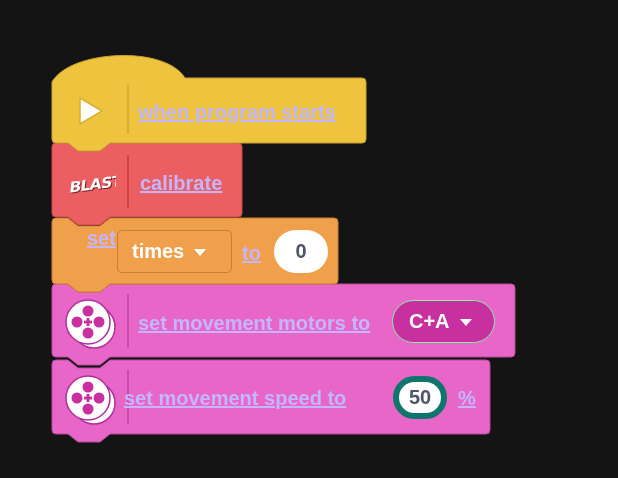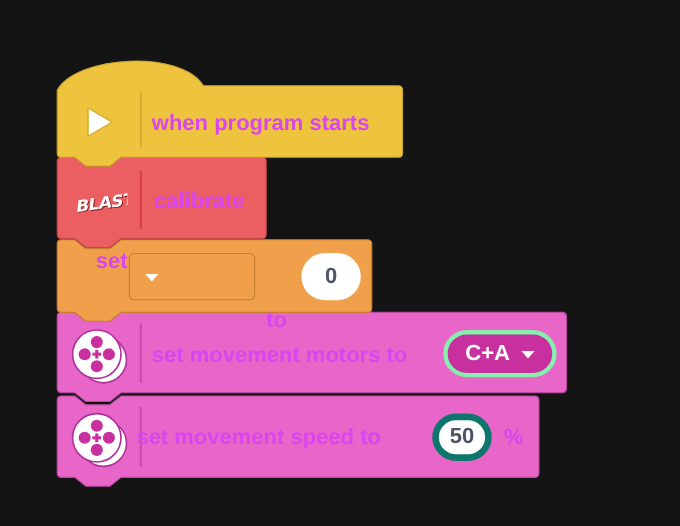--- a/index.html
+++ b/index.html
@@ -6,25 +6,26 @@
     body {
       width: 618px; height: 478px;
       background: #141414;
       position: relative;
       overflow: hidden;
       font-family: "Liberation Sans", "DejaVu Sans", sans-serif;
     }
     #blocks-svg { position: absolute; left: 0; top: 0; }
     .block-label {
       position: absolute;
-      color: #d946ef;
+      color: #c4b5fd;
       font-weight: bold;
       font-size: 20px;
       line-height: 24px;
       white-space: nowrap;
+      text-decoration: underline;
     }
     .separator { position: absolute; width: 2px; }
     .icon-slot { position: absolute; display: flex; align-items: center; justify-content: center; }
     .dropdown {
       position: absolute;
       display: flex; align-items: center; gap: 10px;
       color: #fff; font-weight: bold; font-size: 20px;
       box-sizing: border-box;
       padding: 0 14px;
       cursor: pointer;
@@ -76,42 +77,43 @@
       <text x="14" y="28" font-family="'DejaVu Sans', sans-serif" font-weight="bold" font-size="15" fill="#7a1c1f" letter-spacing="-0.5">BLAST</text>
       <text x="13" y="27" font-family="'DejaVu Sans', sans-serif" font-weight="bold" font-size="15" fill="#ffffff" letter-spacing="-0.5">BLAST</text>
     </g>
   </svg>
 </div>
 <div class="separator" style="left:127px; top:155px; height:53px; background:#D9403F;"></div>
 <span class="block-label" style="left:140px; top:171px;">calibrate</span>
 
 <span class="block-label" style="left:63px; top:226px;margin-left:24px;">set</span>
 <div class="dropdown" style="left:117px; top:230px; width:115px; height:43px; border:1px solid #C77F33; border-radius:5px; background:#F0A04B;">
+  <span>times</span>
   <span class="caret"></span>
 </div>
-<span class="block-label" style="left:242px; top:241px;margin-top:38px;">to</span>
+<span class="block-label" style="left:242px; top:241px;">to</span>
 <div class="num-input" style="left:274px; top:230px; width:54px; height:43px; border-radius:22px;">0</div>
 
 <div class="icon-slot" style="left:62px; top:296px; width:56px; height:56px;">
   <svg width="56" height="56" viewBox="0 0 56 56">
     <circle cx="32" cy="31" r="21" fill="#ffffff" stroke="#B0319A" stroke-width="1.5"></circle>
     <circle cx="37" cy="35" r="5" fill="#C7309E"></circle>
     <circle cx="27" cy="41" r="4" fill="#C7309E"></circle>
     <circle cx="26" cy="26" r="22" fill="#ffffff" stroke="#B0319A" stroke-width="1.5"></circle>
     <circle cx="26" cy="15" r="5.5" fill="#C7309E"></circle>
     <circle cx="26" cy="37" r="5.5" fill="#C7309E"></circle>
     <circle cx="15" cy="26" r="5.5" fill="#C7309E"></circle>
     <circle cx="37" cy="26" r="5.5" fill="#C7309E"></circle>
     <rect x="24.6" y="22" width="2.8" height="8" fill="#C7309E"></rect>
     <rect x="22" y="24.6" width="8" height="2.8" fill="#C7309E"></rect>
   </svg>
 </div>
 <div class="separator" style="left:127px; top:294px; height:54px; background:#C94CAB;"></div>
 <span class="block-label" style="left:138px; top:311px;text-align:right;">set movement motors to</span>
-<div class="dropdown" style="left:403px; top:300px; width:103px; height:43px; border-radius:22px; background:#C7309E; border:4px solid #86efac; padding:0 14px 0 16px;text-align:center;">
+<div class="dropdown" style="left:392px; top:300px; width:103px; height:43px; border-radius:22px; background:#C7309E; border:1px solid #86efac; padding:0 14px 0 16px;text-align:center;">
   <span>C+A</span>
   <span class="caret"></span>
 </div>
 
 <div class="icon-slot" style="left:62px; top:372px; width:56px; height:56px;">
   <svg width="56" height="56" viewBox="0 0 56 56">
     <circle cx="32" cy="31" r="21" fill="#ffffff" stroke="#B0319A" stroke-width="1.5"></circle>
     <circle cx="37" cy="35" r="5" fill="#C7309E"></circle>
     <circle cx="27" cy="41" r="4" fill="#C7309E"></circle>
     <circle cx="26" cy="26" r="22" fill="#ffffff" stroke="#B0319A" stroke-width="1.5"></circle>

